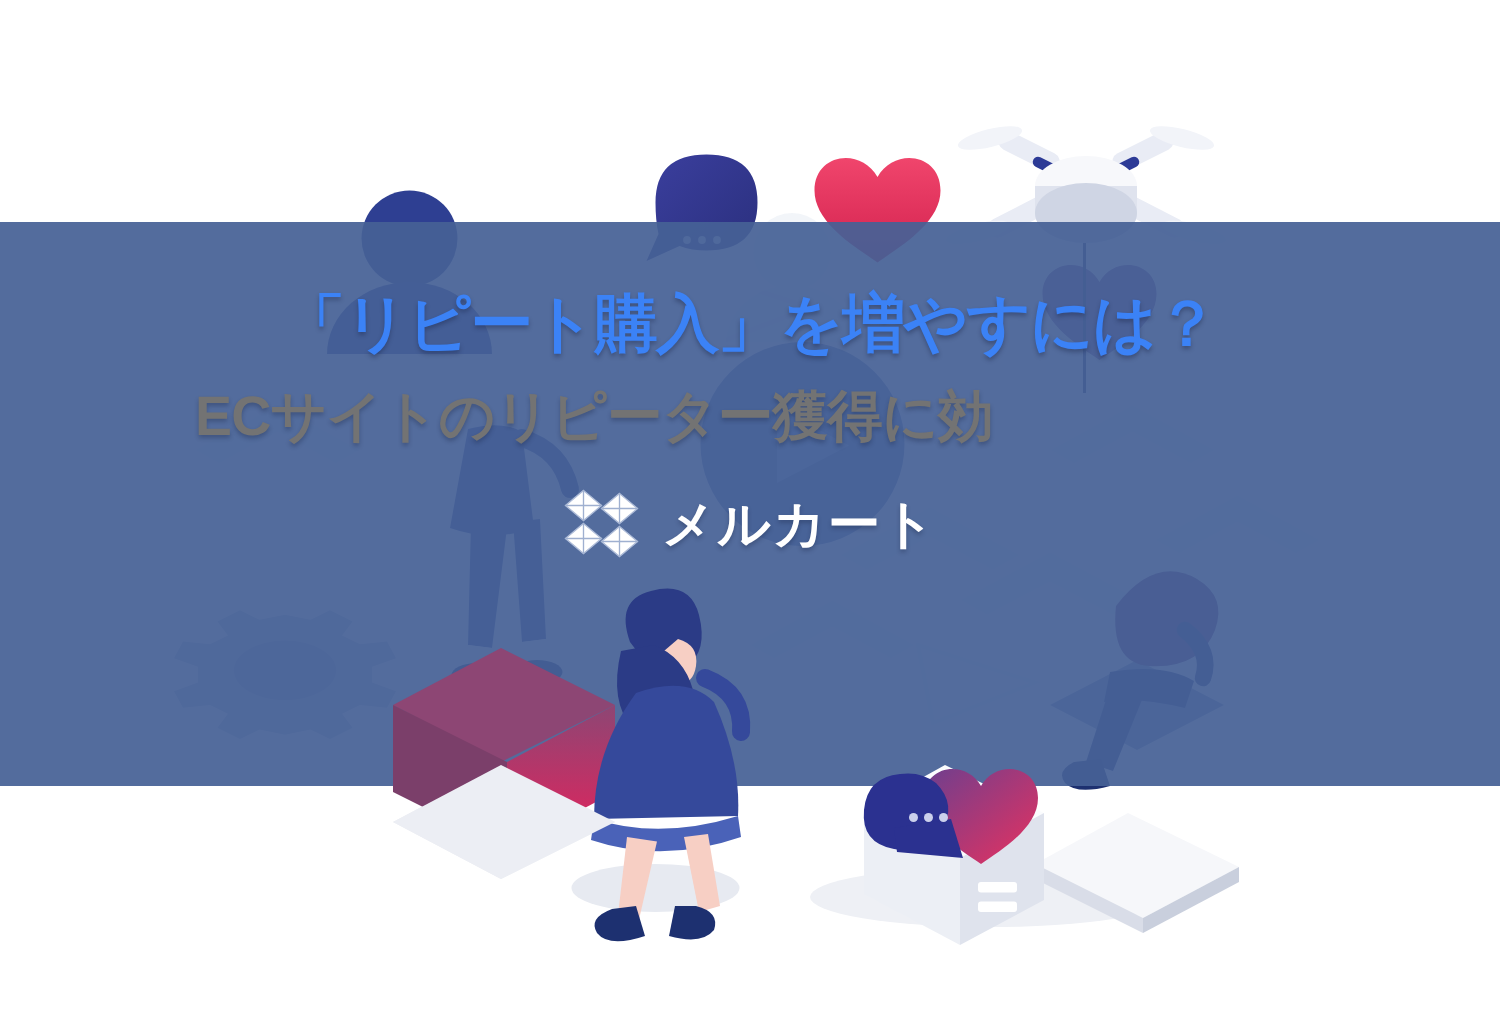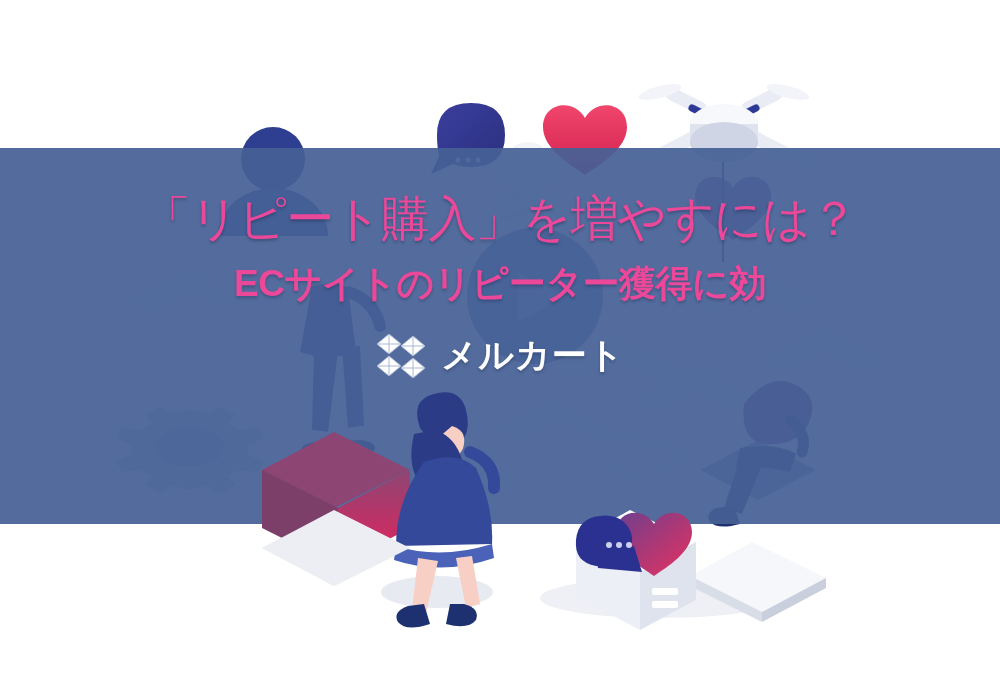--- a/index.html
+++ b/index.html
@@ -18,31 +18,31 @@
     position:absolute;left:0;top:148px;width:1000px;height:376px;
     background:rgba(70,97,150,0.93);
     z-index:5;
   }
   
   #content{position:absolute;left:0;top:148px;width:1000px;height:376px;z-index:7;
            display:flex;flex-direction:column;align-items:center;}
 
   #headline{
     margin:0;padding:0;
-    color:#ec4899;
-    font-size:48px;line-height:1.05;font-weight:normal;letter-spacing:-1px;
+    color:#3b82f6;
+    font-size:42px;line-height:1.05;font-weight:bold;letter-spacing:-1px;
     white-space:nowrap;
     margin-top:46px;
     text-shadow:0 2px 3px rgba(20,30,60,.35);
   }
   #subhead{
     margin:16px 0 0 0;padding:0;
-    color:#ec4899;
+    color:#737373;
     font-size:37px;line-height:1.28;font-weight:bold;letter-spacing:-0.5px;
-    text-align:center;width:740px;
+    width:740px;
     text-shadow:0 2px 3px rgba(20,30,60,.30);
   }
   #logo-row{
     margin-top:22px;display:flex;align-items:center;gap:14px;
   }
   #logo-text{
     color:#ffffff;font-size:35px;font-weight:bold;letter-spacing:1px;
     text-shadow:0 2px 3px rgba(20,30,60,.30);
   }
   .logo-mark{display:block;}

